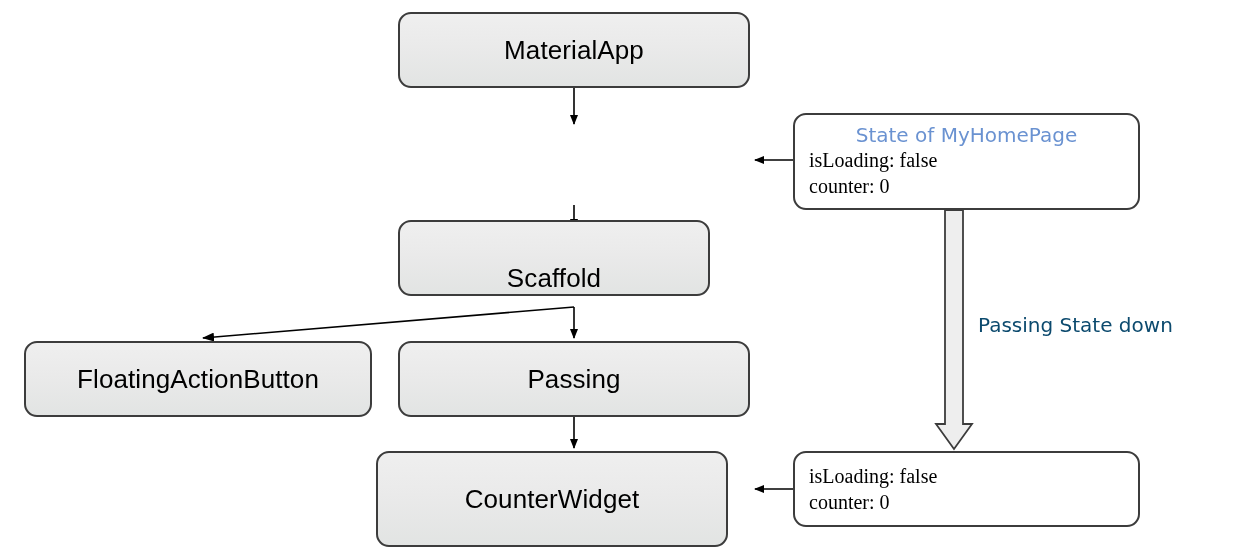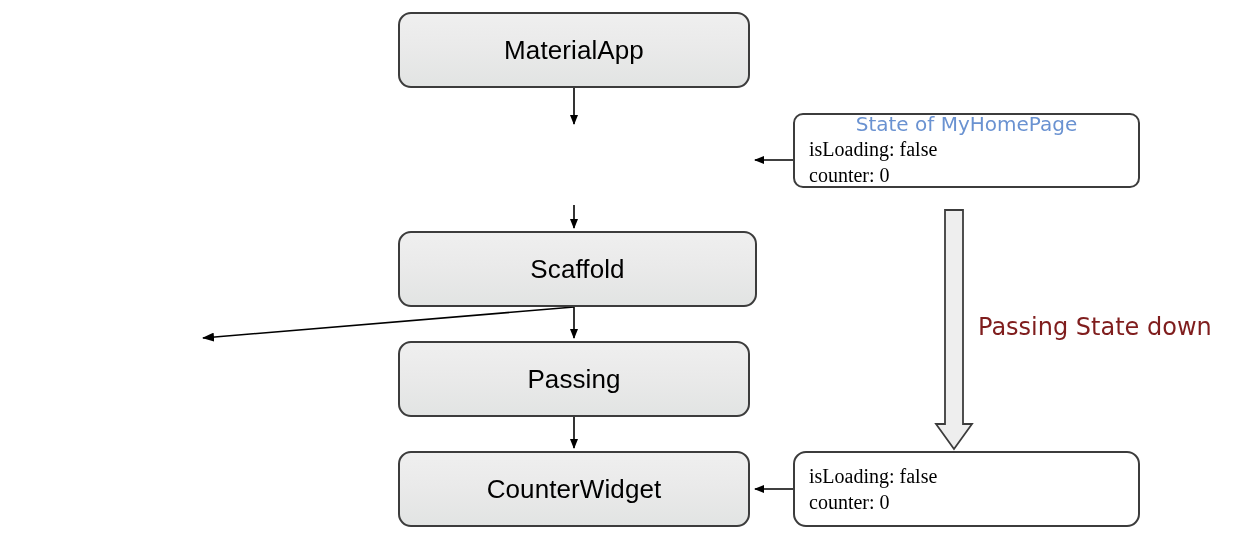--- a/index.html
+++ b/index.html
@@ -52,22 +52,22 @@
     margin-bottom: 1px;
     padding-right: 14px;
     box-sizing: border-box;
   }
   .state-line {
     white-space: nowrap;
     font-family: Liberation Serif, serif;
   }
   .passing-label {
     position: absolute;
-    color: #7f1d1d;
-    font-size: 24px;
+    color: #0c4a6e;
+    font-size: 20px;
     font-family: "DejaVu Sans", sans-serif;
     white-space: nowrap;
   }
   svg.edges {
     position: absolute;
     left: 0;
     top: 0;
     width: 1238px;
     height: 558px;
     overflow: visible;
@@ -104,34 +104,37 @@
     <line x1="793" y1="489" x2="755" y2="489" stroke="#000000" stroke-width="1.6" marker-end="url(#arrowhead)"></line>
 
     <polygon points="945,210 963,210 963,424 972,424 954,449 936,424 945,424" fill="#eeeeee" stroke="#3c3c3c" stroke-width="1.8" stroke-linejoin="miter"></polygon>
   </svg>
 
   <div class="node" style="left:398px; top:12px; width:352px; height:76px;">
     <span>MaterialApp</span>
   </div>
 
 
-  <div class="node" style="left:398px; top:231px; width:359px; height:76px;">
+  <div class="node" style="left:398px; top:220px; width:312px; height:76px;align-items:flex-end;">
     <span>Scaffold</span>
   </div>
 
+  <div class="node" style="left:24px; top:341px; width:348px; height:76px;">
+    <span>FloatingActionButton</span>
+  </div>
 
   <div class="node" style="left:398px; top:341px; width:352px; height:76px;">
     <span>Passing</span>
   </div>
 
-  <div class="node" style="left:398px; top:451px; width:352px; height:76px;justify-content:center;">
+  <div class="node" style="left:376px; top:451px; width:352px; height:96px;justify-content:center;">
     <span>CounterWidget</span>
   </div>
 
-  <div class="state-box" style="left:793px; top:113px; width:347px; height:75px;border-radius:10px;">
+  <div class="state-box" style="left:793px; top:113px; width:347px; height:97px;">
     <div class="state-title">State of MyHomePage</div>
     <div class="state-line">isLoading: false</div>
     <div class="state-line">counter: 0</div>
   </div>
 
   <div class="state-box" style="left:793px; top:451px; width:347px; height:76px;">
     <div class="state-line">isLoading: false</div>
     <div class="state-line">counter: 0</div>
   </div>
 

